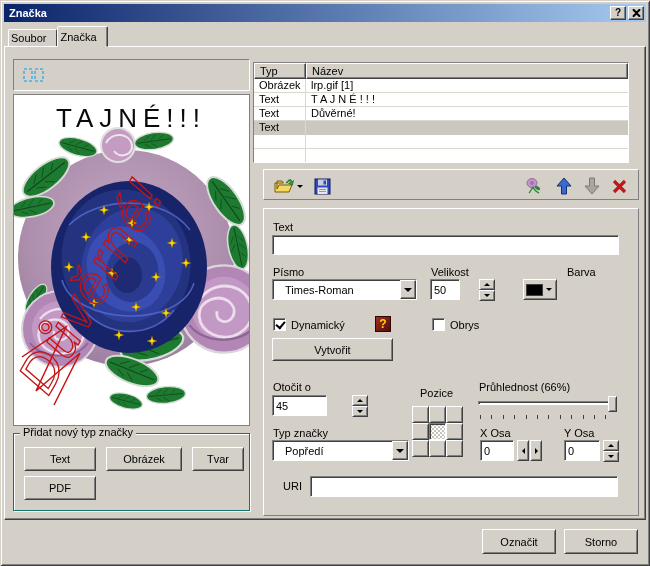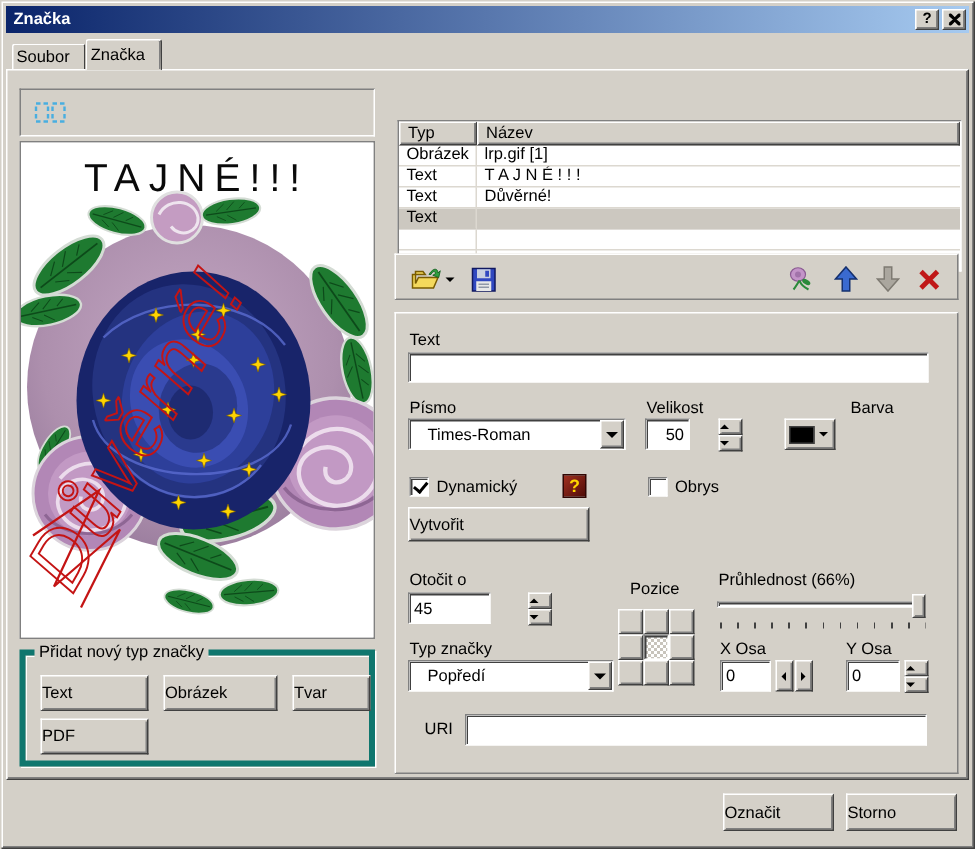--- a/index.html
+++ b/index.html
@@ -25,35 +25,35 @@
     border-radius:2px 2px 0 0;height:18px;}
   .tab.active{height:21px;padding-top:4px;position:relative;z-index:3;
     box-shadow:inset -1px 0 0 #808080;}
   
   .tabpage{position:absolute;left:4px;top:46px;width:642px;height:474px;background:#d4d0c8;
     border:1px solid;border-color:#fff #404040 #404040 #fff;
     box-shadow:inset -1px -1px 0 #808080;}
   .raisedsoft{border:1px solid;border-color:#fff #808080 #808080 #fff;background:#d4d0c8;}
   .btn{border:1px solid;border-color:#fff #404040 #404040 #fff;
     box-shadow:inset 1px 1px 0 #d4d0c8, inset -1px -1px 0 #808080;background:#d4d0c8;
-    display:flex;align-items:center;font-size:11px;cursor:default;}
+    display:flex;align-items:center;justify-content:center;font-size:11px;cursor:default;}
   .field{position:absolute;border:1px solid;border-color:#808080 #fff #fff #808080;
     box-shadow:inset 1px 1px 0 #404040;background:#fff;font-size:11px;padding:2px 3px;outline:none;}
   .lbl{position:absolute;white-space:nowrap;}
   
   .ltoolbar{position:absolute;left:8px;top:12px;width:237px;height:32px;
     border:1px solid;border-color:#808080 #fff #fff #808080;display:flex;align-items:center;padding-left:8px;}
   .previewbox{position:absolute;left:8px;top:47px;width:237px;height:332px;
     border:1px solid #808080;background:#fff;}
   .groupbox{position:absolute;left:8px;top:386px;width:237px;height:78px;
-    border:4px solid #0f766e;box-shadow:1px 1px 0 #fff, inset 1px 1px 0 #fff;}
+    border:1px solid #0f766e;box-shadow:1px 1px 0 #fff, inset 1px 1px 0 #fff;}
   .groupbox .legend{position:absolute;top:-8px;left:6px;background:#d4d0c8;padding:0 3px;}
   
-  .mtable{position:absolute;left:260px;top:15px;width:376px;height:101px;
-    border:1px solid;border-color:#808080 #fff #fff #808080;background:#fff;overflow:hidden;margin-top:18px;}
+  .mtable{position:absolute;left:248px;top:15px;width:376px;height:101px;
+    border:1px solid;border-color:#808080 #fff #fff #808080;background:#fff;overflow:hidden;}
   .thead{display:grid;grid-template-columns:52px 1fr;height:16px;}
   .th{background:#d4d0c8;border:1px solid;border-color:#fff #404040 #404040 #fff;
     box-shadow:inset -1px -1px 0 #808080;padding:1px 0 0 5px;font-size:11px;}
   .trow{display:grid;grid-template-columns:52px 1fr;height:14px;background:#fff;}
   .trow .td{padding:0 0 0 5px;line-height:13px;font-size:11px;border-bottom:1px solid #dcd8d0;overflow:hidden;white-space:nowrap;}
   .trow .td:first-child{border-right:1px solid #dcd8d0;}
   .trow.sel{background:#ccc8c0;}
   .trow.sel .td{border-bottom:1px solid #ccc8c0;}
   
   .rtoolbar{position:absolute;left:258px;top:122px;width:376px;height:31px;}
@@ -304,21 +304,21 @@
       <input class="field" style="left: 8px; top: 26px; width: 347px; height: 20px;" value="">
 
       <span class="lbl" style="left:9px;top:57px;">Písmo</span>
       <div class="combo" style="left:8px;top:70px;width:145px;height:21px;">
         <span class="val">Times-Roman</span>
         <span class="cbtn">
             <span class="arr-dn"></span>
           </span>
       </div>
       <span class="lbl" style="left:167px;top:57px;">Velikost</span>
-      <input class="field" style="left: 166px; top: 70px; width: 30px; height: 21px; text-align: right;" value="50">
+      <input class="field" style="left: 166px; top: 70px; width: 30px; height: 21px;" value="50">
       <div class="spin" style="left:215px;top:70px;height:21px;">
         <div class="btn">
             <span class="arr-up-s"></span>
           </div>
         <div class="btn">
             <span class="arr-dn-s"></span>
           </div>
       </div>
       <span class="lbl" style="left:259px;top:57px;margin-left:44px;">Barva</span>
       <div class="btn" style="position:absolute;left:259px;top:70px;width:34px;height:21px;justify-content:flex-start;padding-left:2px;">

